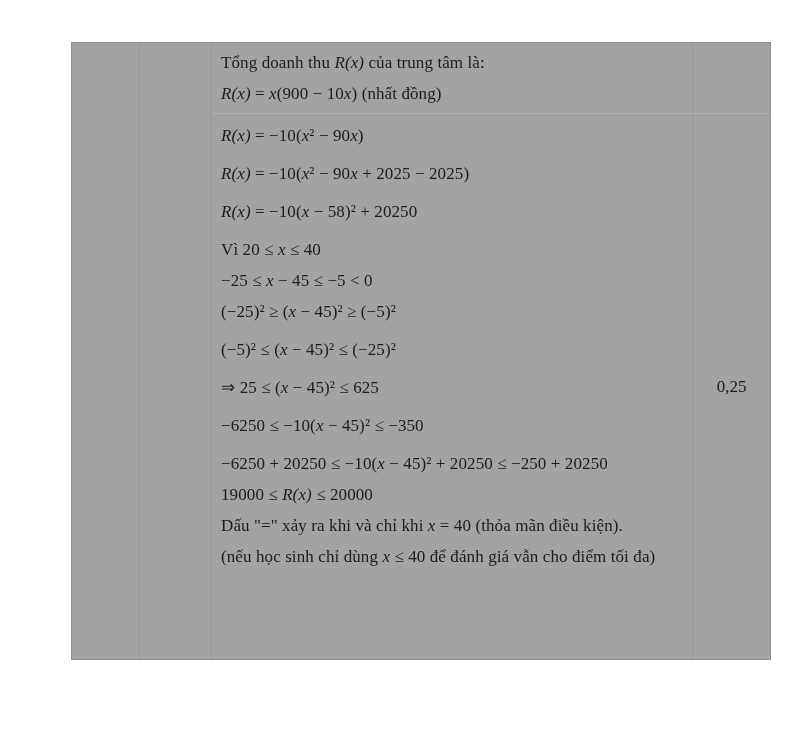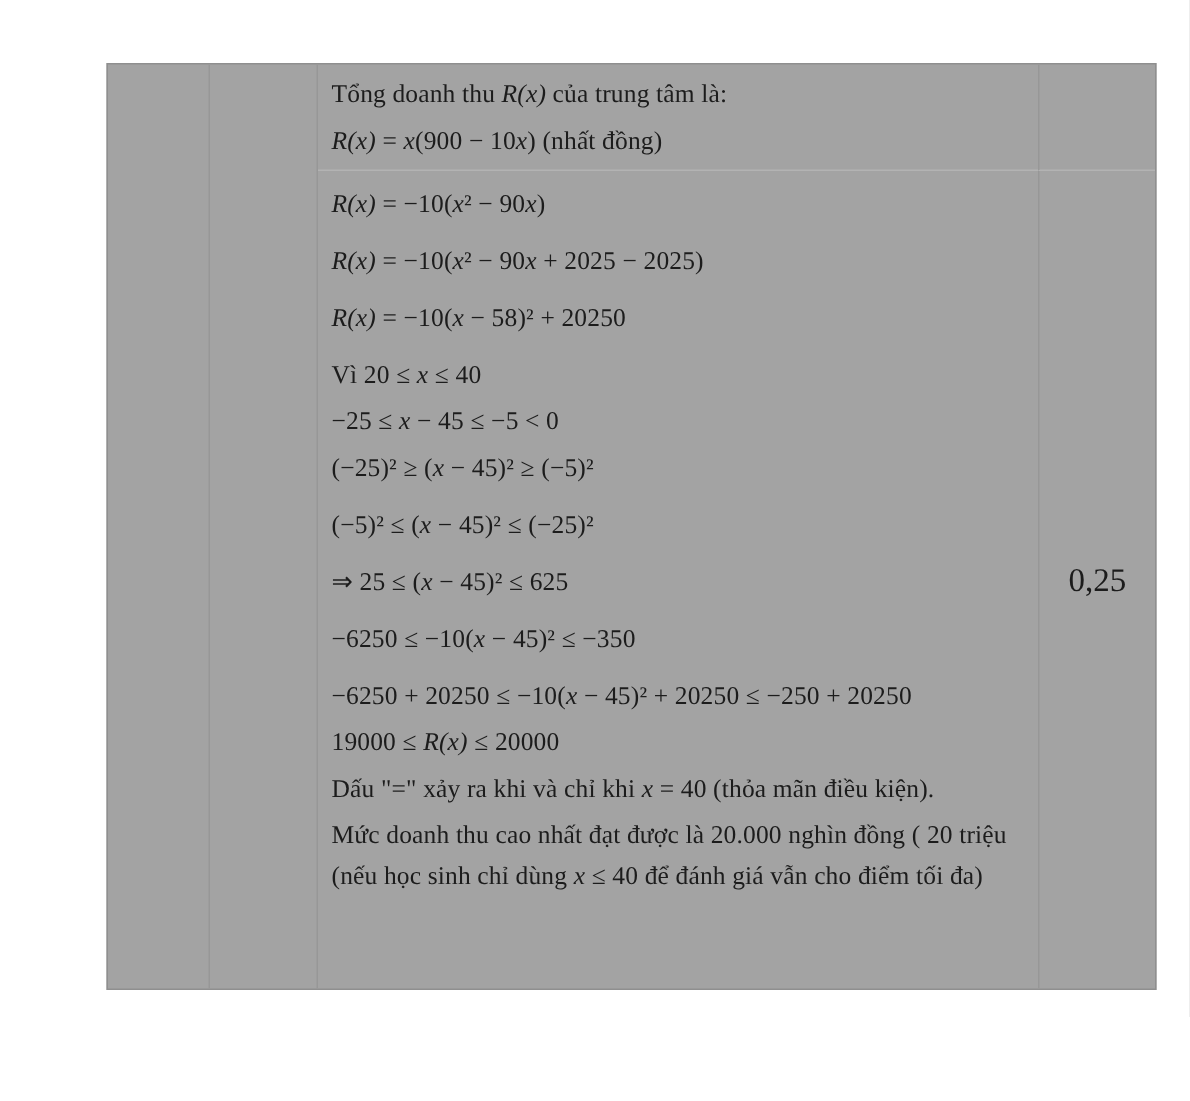--- a/index.html
+++ b/index.html
@@ -75,21 +75,21 @@
     margin-bottom: 5px;
     white-space: nowrap;
     letter-spacing: 0.1px;
   }
   .line.display { margin-bottom: 12px; }
   .line.tight   { margin-bottom: 1px; }
   .mi {
     font-style: italic;
   }
   .score-value {
-    font-size: 22px;
+    font-size: 17px;
     line-height: 26px;
     color: #1c1c1c;
   }
 </style>
 </head>
 <body>
 
 <div class="page">
   <div class="grading-table">
 
@@ -112,21 +112,20 @@
         <div class="line display"><span class="mi">R(x)</span><span> = −10(</span><span class="mi">x</span><span> − 58)² + 20250</span></div>
         <div class="line"><span>Vì 20 ≤ </span><span class="mi">x</span><span> ≤ 40</span></div>
         <div class="line"><span>−25 ≤ </span><span class="mi">x</span><span> − 45 ≤ −5 &lt; 0</span></div>
         <div class="line display"><span>(−25)² ≥ (</span><span class="mi">x</span><span> − 45)² ≥ (−5)²</span></div>
         <div class="line display"><span>(−5)² ≤ (</span><span class="mi">x</span><span> − 45)² ≤ (−25)²</span></div>
         <div class="line display"><span>⇒ 25 ≤ (</span><span class="mi">x</span><span> − 45)² ≤ 625</span></div>
         <div class="line display"><span>−6250 ≤ −10(</span><span class="mi">x</span><span> − 45)² ≤ −350</span></div>
         <div class="line"><span>−6250 + 20250 ≤ −10(</span><span class="mi">x</span><span> − 45)² + 20250 ≤ −250 + 20250</span></div>
         <div class="line"><span>19000 ≤ </span><span class="mi">R(x)</span><span> ≤ 20000</span></div>
         <div class="line"><span>Dấu "=" xảy ra khi và chỉ khi  </span><span class="mi">x</span><span> = 40  (thỏa mãn điều kiện).</span></div>
-        <div class="line tight"><span>Mức doanh thu cao nhất đạt được là 20.000 nghìn đồng ( 20 triệu</span></div>
         <div class="line"><span>(nếu học sinh chỉ dùng  </span><span class="mi">x</span><span> ≤ 40  để đánh giá vẫn cho điểm tối đa)</span></div>
       </div>
 
     <div class="cell cell-r2-score">
       <span class="score-value">0,25</span>
     </div>
 
   </div>
 </div>
 

